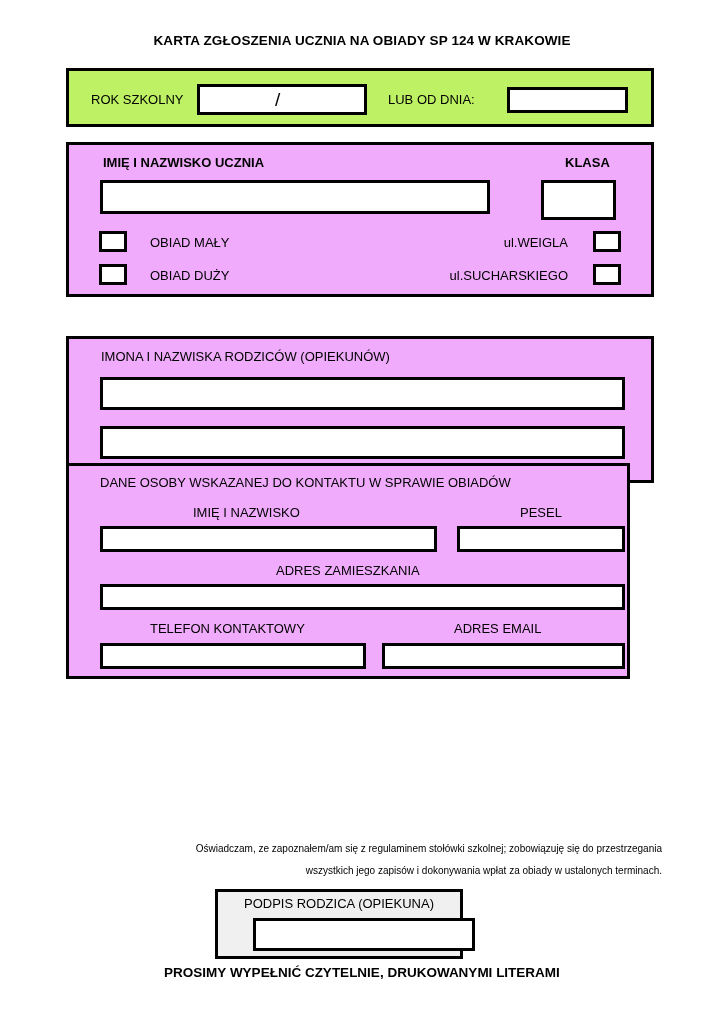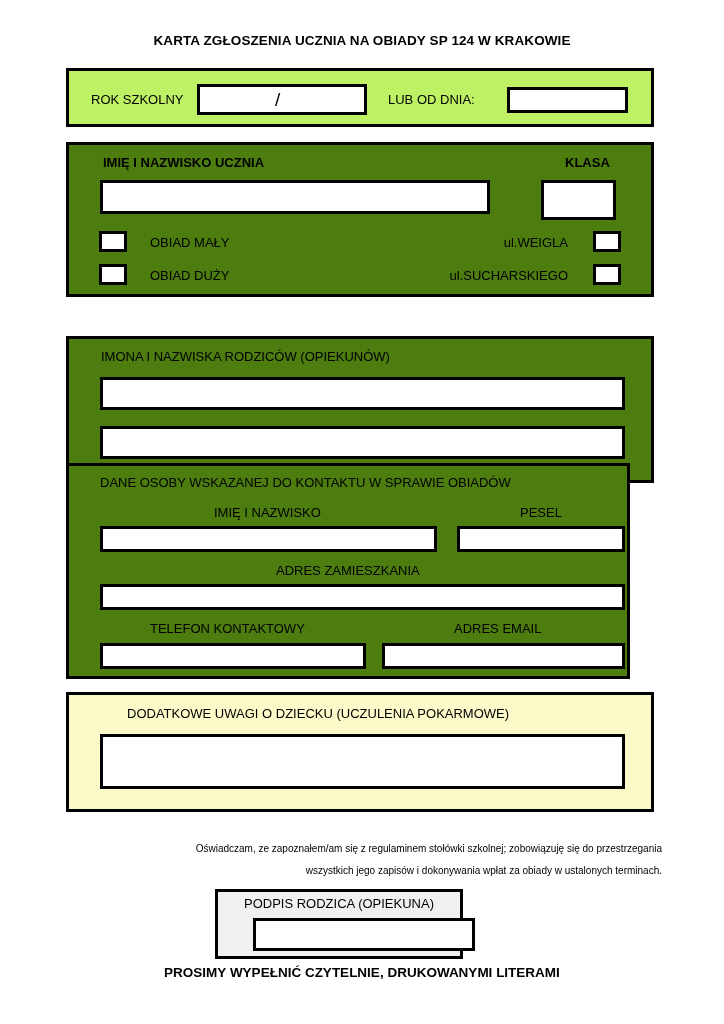--- a/index.html
+++ b/index.html
@@ -37,21 +37,21 @@
     letter-spacing: 0.1px;
   }
 
   
   .section {
     position: absolute;
     box-sizing: border-box;
     border: 3px solid #000000;
   }
   .sec-orange { background: #bef264; }
-  .sec-blue   { background: #4d7c0f; }
+  .sec-blue   { background: #f0abfc; }
   .sec-yellow { background: #FBFAC8; }
   .sec-gray   { background: #F0F0F0; }
 
   
   .box {
     box-sizing: border-box;
     background: #ffffff;
     border: 3px solid #000000;
   }
 
@@ -150,42 +150,36 @@
 
     <div class="abs box" style="left:31px; top:38px; width:525px; height:33px;"></div>
 
     <div class="abs box" style="left:31px; top:87px; width:525px; height:33px;"></div>
   </div>
 
   <div class="section sec-blue" style="left:66px; top:463px; width:564px; height:216px;">
 
     <span class="abs lbl" style="left:31px; top:10px;">DANE OSOBY WSKAZANEJ DO KONTAKTU W SPRAWIE OBIADÓW</span>
 
-    <span class="abs lbl" style="left:145px; top:40px;">IMIĘ I NAZWISKO</span>
+    <span class="abs lbl" style="left:124px; top:40px;">IMIĘ I NAZWISKO</span>
     <span class="abs lbl" style="left:451px; top:40px;">PESEL</span>
 
     <div class="abs box" style="left:31px; top:60px; width:337px; height:26px;"></div>
     <div class="abs box" style="left:388px; top:60px; width:168px; height:26px;"></div>
 
     <span class="abs lbl" style="left:207px; top:98px;text-align:right;">ADRES ZAMIESZKANIA</span>
     <div class="abs box" style="left:31px; top:118px; width:525px; height:26px;"></div>
 
     <span class="abs lbl" style="left:81px; top:156px;">TELEFON KONTAKTOWY</span>
     <span class="abs lbl" style="left:385px; top:156px;">ADRES EMAIL</span>
 
     <div class="abs box" style="left:31px; top:177px; width:266px; height:26px;"></div>
     <div class="abs box" style="left:313px; top:177px; width:243px; height:26px;"></div>
   </div>
 
-  <div class="section sec-yellow" style="left:66px; top:692px; width:588px; height:120px;">
-
-    <span class="abs lbl" style="left:58px; top:12px;">DODATKOWE UWAGI O DZIECKU (UCZULENIA POKARMOWE)</span>
-
-    <div class="abs box" style="left:31px; top:39px; width:525px; height:55px;"></div>
-  </div>
 
   <div class="declaration">
     <div>Oświadczam, ze zapoznałem/am się z regulaminem stołówki szkolnej; zobowiązuję się do przestrzegania</div>
     <div>wszystkich jego zapisów i dokonywania wpłat za obiady w ustalonych terminach.</div>
   </div>
 
   <div class="section sec-gray" style="left:215px; top:889px; width:248px; height:70px; border-width:3px;">
 
     <div style="text-align:center; margin-top:5px;" class="lbl">PODPIS RODZICA (OPIEKUNA)</div>
 

